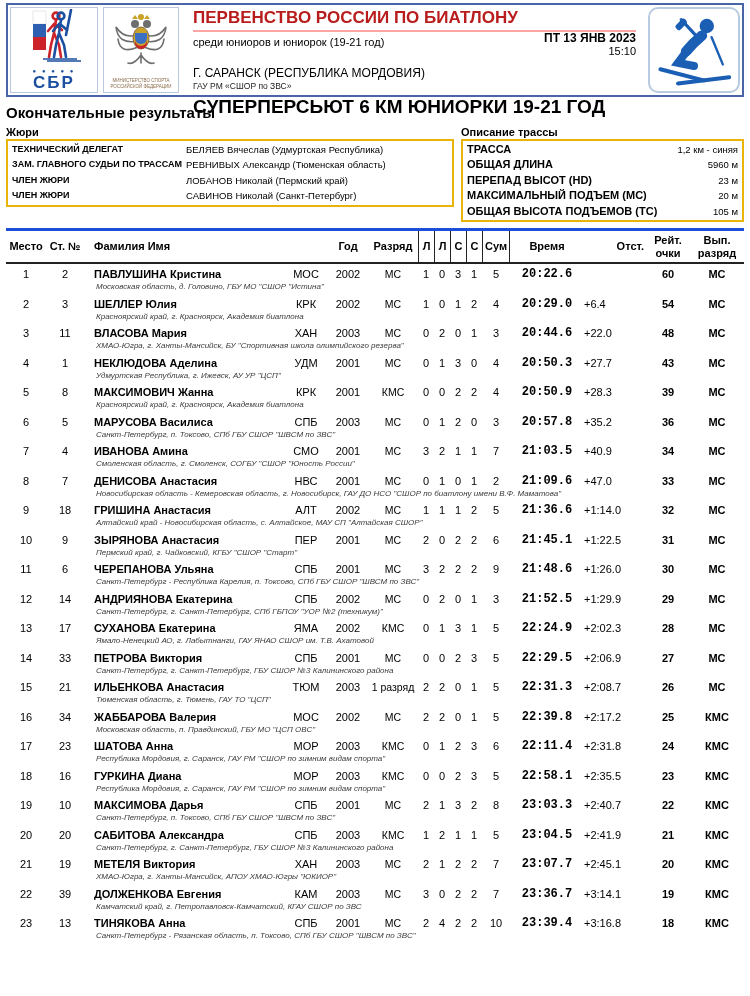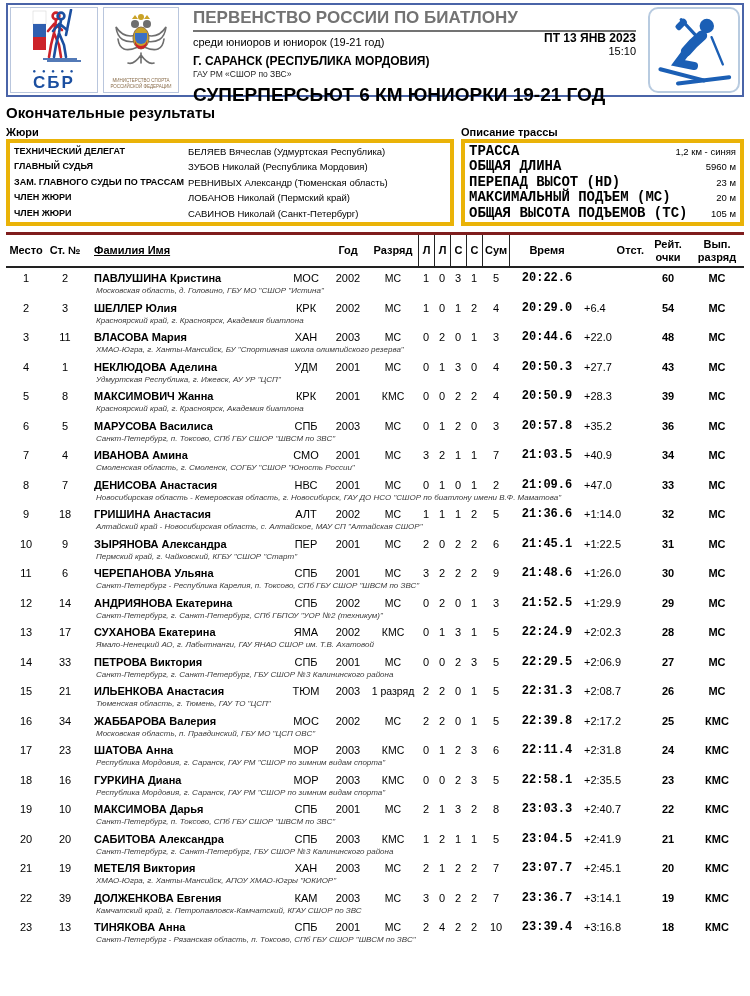--- a/index.html
+++ b/index.html
@@ -11,61 +11,61 @@
   .hdr { display:flex; align-items:stretch; border:2px solid #4a64a8;
     margin:3px 0 2px; height:94px; background:#fff; padding:2px; }
   .logobox { border:1px solid #b9c6dd; background:#fff; display:flex;
     flex-direction:column; align-items:center; justify-content:center; }
   .sbrbox { width:88px; margin-right:5px; }
   .minbox { width:76px; margin-right:4px; }
   .sbr-txt { color:#1b4fa0; font-weight:bold; font-size:17px; letter-spacing:2px; line-height:1; }
   .sbr-dots { color:#1b4fa0; font-size:6px; letter-spacing:2px; line-height:1; margin-top:1px;}
   .min-txt { color:#8a6d4b; font-size:4.5px; text-align:center; line-height:1.2; margin-top:1px; white-space:pre-line; }
   .hdr-center { flex:1; position:relative; padding:1px 8px 0 10px; }
-  .hdr-title { color:#737373; font-size:17px; font-weight:bold;
-    border-bottom:2px solid #737373; padding-bottom:2px; }
+  .hdr-title { color:#b91c1c; font-size:17px; font-weight:bold;
+    border-bottom:2px solid #fca5a5; padding-bottom:2px; }
   .hdr-sub { font-size:11px; margin-top:4px; }
   .hdr-datetime { position:absolute; right:8px; top:24px; text-align:right; }
   .hdr-date { font-size:12px; font-weight:bold; }
   .hdr-time { font-size:11px; }
-  .hdr-loc { font-size:12px; font-weight:bold; margin-top:6px; }
+  .hdr-loc { font-size:12px; font-weight:normal; margin-top:18px; }
   .hdr-venue { font-size:8.5px; color:#222; margin-top:1px; }
   .hdr-event { font-size:19px; font-weight:bold; margin-top:5px; }
   .skibox { width:92px; border:2px solid #b8cbe0; border-radius:10px;
     display:flex; align-items:center; justify-content:center; margin-left:4px; }
 
   
   .page-title { font-size:15px; font-weight:bold; margin:7px 0 5px; }
 
   
   .info-row { display:flex; gap:7px; align-items:flex-start; }
   .info-col-l { flex:0 0 448px; }
   .info-col-r { flex:1; }
   .info-head { font-size:11px; font-weight:bold; margin-bottom:1px; }
-  .info-box { border:4px solid #eab308; padding:1px 4px; background:#fff; }
+  .info-box { border:2px solid #eab308; padding:1px 4px; background:#fff; }
   .jrow { display:flex; line-height:15.4px; }
   .jrole { width:174px; font-weight:bold; font-size:9px; flex:none; }
   .jname { font-size:9.5px; }
   .crow { display:flex; justify-content:space-between; line-height:15.4px; }
-  .clabel { font-weight:bold; font-size:14px;font-family:Liberation Mono, monospace; }
+  .clabel { font-weight:bold; font-size:11px; }
   .cvalue { font-size:9.5px; text-align:center; }
 
   
   .rtable { margin-top:6px; }
   .grid15 { display:grid;
     grid-template-columns:40px 38px 200px 44px 40px 50px 16px 16px 16px 16px 28px 74px 62px 44px 54px; }
-  .rhead { border-top:3px solid #7f1d1d; border-bottom:2px solid #222;
+  .rhead { border-top:3px solid #1d4ed8; border-bottom:2px solid #222;
     font-size:11px; font-weight:bold; align-items:stretch; }
   .rhead .hc { display:flex; align-items:center; justify-content:center;
     text-align:center; white-space:pre-line; line-height:1.15; padding:3px 0; }
   .rhead .hc.left { justify-content:flex-start; padding-left:10px; }
   .rhead .hc.right { justify-content:flex-end; padding-right:2px; }
   .rhead .vline { border-left:1.5px solid #222; }
   .rhead .vline-r { border-right:1.5px solid #222; }
-  .hname { grid-column:3 / 5;text-decoration:underline; }
+  .hname { grid-column:3 / 5; }
   .rrow { font-size:11px; padding-top:3px; }
   .rrow .c { text-align:center; line-height:14px; }
   .c.name { text-align:left; font-weight:bold; padding-left:10px;
     white-space:nowrap; overflow:hidden; }
   .c.rank { font-size:10.5px; }
   .c.time { font-weight:bold; font-size:12px;font-family:Liberation Mono, monospace; }
   .c.behind { text-align:left; padding-right:2px; }
   .c.pts { font-weight:bold; }
   .c.ach { font-weight:bold; }
   .c.club { grid-column:3 / 16; text-align:left; padding-left:12px;
@@ -153,24 +153,20 @@
   <div class="info-row">
     <div class="info-col-l">
       <div class="info-head">Жюри</div>
       <div class="info-box">
 
           <div class="jrow">
             <span class="jrole">ТЕХНИЧЕСКИЙ ДЕЛЕГАТ</span>
             <span class="jname">БЕЛЯЕВ Вячеслав (Удмуртская Республика)</span>
           </div>
 
-          <div class="jrow">
-            <span class="jrole">ГЛАВНЫЙ СУДЬЯ</span>
-            <span class="jname">ЗУБОВ Николай (Республика Мордовия)</span>
-          </div>
 
           <div class="jrow">
             <span class="jrole">ЗАМ. ГЛАВНОГО СУДЬИ ПО ТРАССАМ</span>
             <span class="jname">РЕВНИВЫХ Александр (Тюменская область)</span>
           </div>
 
           <div class="jrow">
             <span class="jrole">ЧЛЕН ЖЮРИ</span>
             <span class="jname">ЛОБАНОВ Николай (Пермский край)</span>
           </div>
@@ -401,21 +397,21 @@
           <span class="c time">21:36.6</span>
           <span class="c behind">+1:14.0</span>
           <span class="c pts">32</span>
           <span class="c ach">МС</span>
           <span class="c club">Алтайский край - Новосибирская область,  с. Алтайское, МАУ СП "Алтайская СШОР"</span>
         </div>
 
         <div class="grid15 rrow">
           <span class="c place">10</span>
           <span class="c bib">9</span>
-          <span class="c name">ЗЫРЯНОВА Александра</span>
+          <span class="c name">ЗЫРЯНОВА Анастасия</span>
           <span class="c reg">ПЕР</span>
           <span class="c year">2001</span>
           <span class="c rank">МС</span>
           <span class="c sh">2</span>
           <span class="c sh">0</span>
           <span class="c sh">2</span>
           <span class="c sh">2</span>
           <span class="c sh">6</span>
           <span class="c time">21:45.1</span>
           <span class="c behind">+1:22.5</span>

